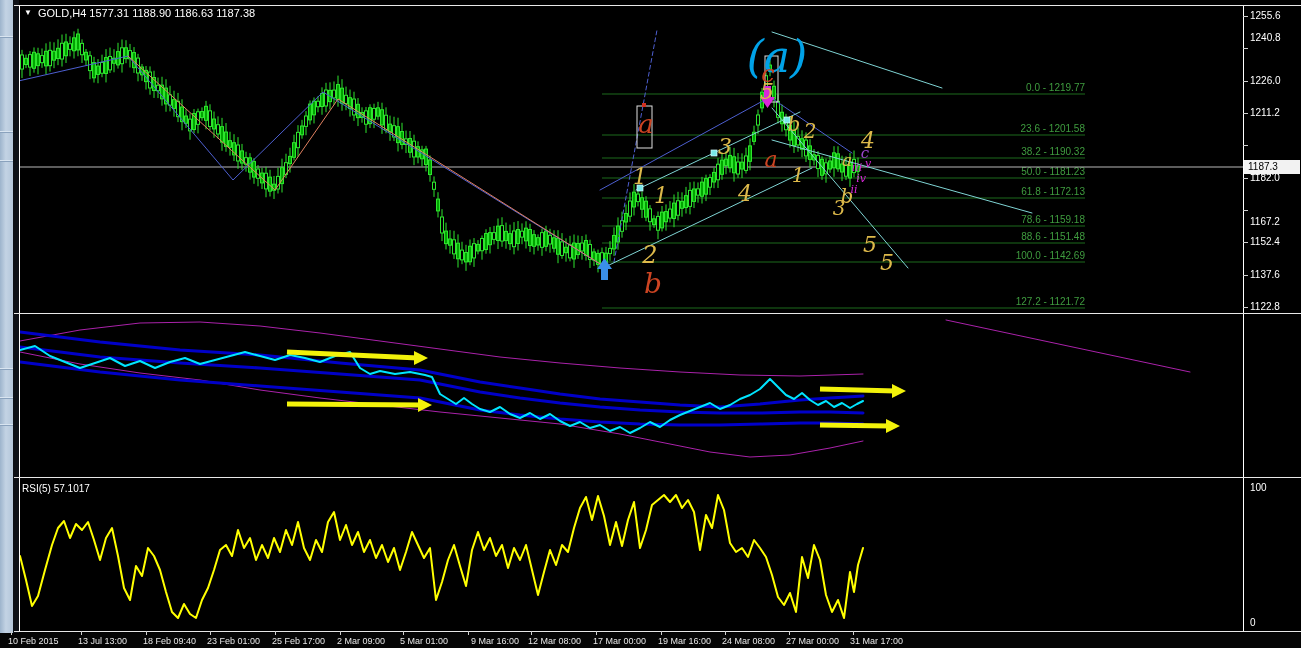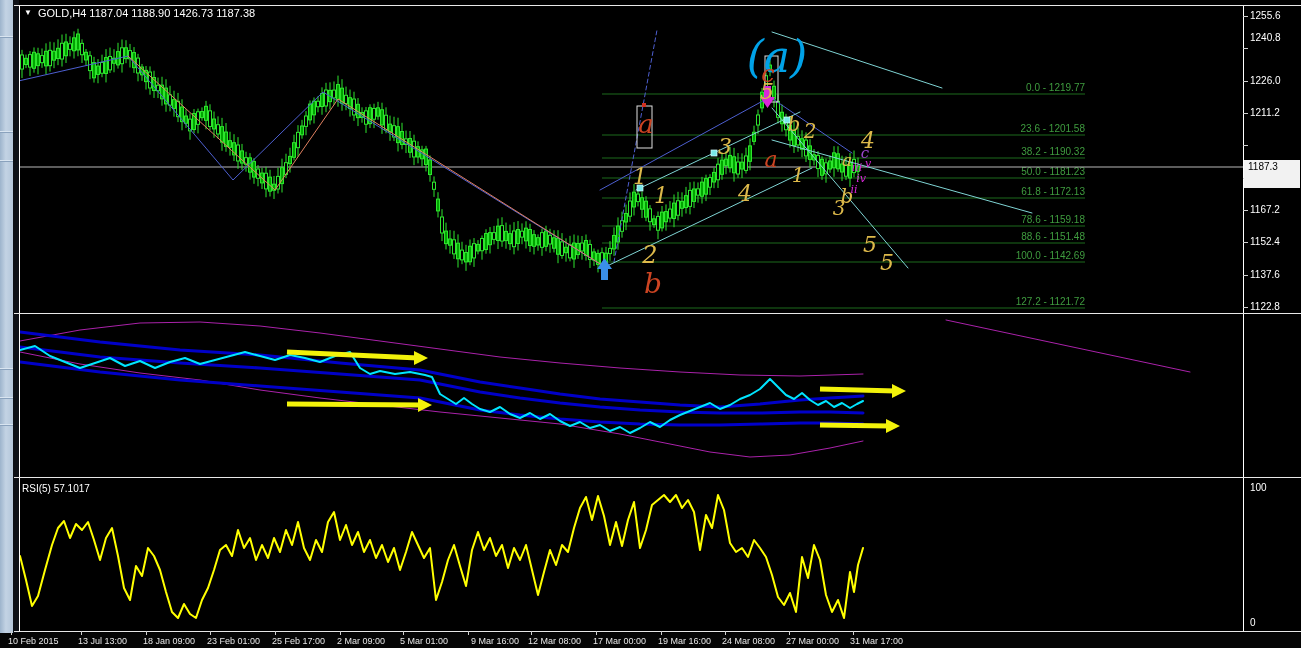--- a/index.html
+++ b/index.html
@@ -16,21 +16,21 @@
   .vline { position:absolute; background:#ffffff; width:1px; }
   .hline { position:absolute; background:#e8e8e8; height:1px; }
 
   .panel { position:absolute; left:20px; background:#000; }
   svg { position:absolute; left:0; top:0; display:block; }
   #title-tri { position:absolute; left:24px; top:8px; color:#ffffff; font-size:8px; }
   #title-text { position:absolute; left:38px; top:7px; }
 
   .pax-label { position:absolute; left:1250px; color:#ffffff; font-size:10px; }
   .pax-tick  { position:absolute; left:1243px; width:5px; height:1px; background:#cfcfcf; }
-  #price-box { position:absolute; left:1244px; width:56px; height:28px; background:#f2f2f2;
+  #price-box { position:absolute; left:1244px; width:56px; height:14px; background:#f2f2f2;
     color:#000; font-size:10px; line-height:14px; padding-left:4px; }
 
   #rsi-label { position:absolute; left:22px; top:483px; color:#ffffff; font-size:10px; }
   .rsiax { position:absolute; left:1250px; color:#ffffff; font-size:10px; }
 
   #time-axis { position:absolute; left:0px; top:633px; width:1301px; height:15px; background:#050505; }
   .t-label { position:absolute; top:3px; color:#e8e8e8; font-size:9px; white-space:nowrap; }
   .t-tick  { position:absolute; top:-2px; width:1px; height:4px; background:#cfcfcf; }
 </style>
 </head>
@@ -569,56 +569,56 @@
       <g>
         <line x1="820" y1="425" x2="890" y2="426" stroke="#f2f20a" stroke-width="5"></line>
         <polygon points="900,426 886,419 886,433" fill="#f2f20a"></polygon>
       </g>
     </svg>
   <svg id="svg-rsi" width="1223" height="151" viewBox="20 480 1223 151" style="left: 20px; top: 480px;">
       <polyline points="20,556 26,580 32,606 38,596 45,570 52,545 58,528 64,521 70,538 76,524 82,530 88,522 94,540 100,560 106,538 112,528 118,556 124,588 130,600 136,566 142,576 148,548 154,556 160,570 166,592 172,612 178,618 184,604 190,614 196,618 202,600 208,588 214,570 220,550 226,545 232,556 238,530 244,548 250,538 256,560 262,545 268,558 274,538 280,552 286,530 292,545 298,522 304,548 310,560 316,540 322,552 328,522 334,512 340,540 346,525 352,545 358,532 364,552 370,540 376,558 382,545 388,562 394,548 400,570 406,552 412,532 418,545 424,558 430,548 436,600 442,582 448,560 454,545 460,566 466,586 472,550 478,532 484,550 490,538 496,556 502,545 508,568 514,548 520,560 526,545 532,570 538,595 544,572 550,550 556,565 562,545 568,552 574,528 580,508 586,497 592,520 598,496 604,516 610,545 616,522 622,546 628,520 634,502 640,548 646,530 652,505 658,500 664,495 670,502 676,495 682,508 688,500 694,512 700,550 706,515 712,528 718,495 724,510 730,543 736,552 742,548 748,557 754,540 760,548 766,557 772,575 778,597 784,605 790,593 796,612 802,557 808,578 814,545 820,560 826,595 832,612 838,600 844,618 850,572 854,592 858,565 863,548" fill="none" stroke="#ffff00" stroke-width="2" stroke-linejoin="round" stroke-linecap="round"></polyline>
     </svg>
 
   <span id="title-tri">▼</span>
-  <span id="title-text" style="color:#fff;font-size:11px;position:absolute;">GOLD,H4  1187.04 1188.90 1426.73 1187.38</span>
+  <span id="title-text" style="color:#fff;font-size:11px;position:absolute;">GOLD,H4  1577.31 1188.90 1186.63 1187.38</span>
 
   <div id="price-axis">
       <div class="pax-label" style="top: 10px;">1255.6</div>
       <div class="pax-tick" style="top: 16px;"></div>
       <div class="pax-label" style="top: 32px;">1240.8</div>
       <div class="pax-tick" style="top: 48px;"></div>
       <div class="pax-label" style="top: 75px;">1226.0</div>
       <div class="pax-tick" style="top: 81px;"></div>
       <div class="pax-label" style="top: 107px;">1211.2</div>
       <div class="pax-tick" style="top: 113px;"></div>
       <div class="pax-label" style="top: 139px; margin-top: 27px;">1196.4</div>
       <div class="pax-tick" style="top: 145px;"></div>
       <div class="pax-label" style="top: 172px;">1182.0</div>
       <div class="pax-tick" style="top: 178px;"></div>
-      <div class="pax-label" style="top: 204px; text-align: right;">1167.2</div>
+      <div class="pax-label" style="top: 216px; text-align: right;">1167.2</div>
       <div class="pax-tick" style="top: 210px;"></div>
       <div class="pax-label" style="top: 236px;">1152.4</div>
       <div class="pax-tick" style="top: 242px;"></div>
       <div class="pax-label" style="top: 269px;">1137.6</div>
       <div class="pax-tick" style="top: 275px;"></div>
       <div class="pax-label" style="top: 301px;">1122.8</div>
       <div class="pax-tick" style="top: 307px;"></div>
     </div>
   <div id="price-box" style="top: 160px;">1187.3</div>
 
   <div id="rsi-label">RSI(5) 57.1017</div>
   <div class="rsiax" id="rsi-top" style="top: 482px;">100</div>
   <div class="rsiax" id="rsi-bot" style="top: 617px;">0</div>
 
   <div id="time-axis">
       <div class="t-label" style="left: 8px;">10 Feb 2015</div>
       <div class="t-tick" style="left: 11px;"></div>
       <div class="t-label" style="left: 78px;">13 Jul 13:00</div>
       <div class="t-tick" style="left: 81px;"></div>
-      <div class="t-label" style="left: 143px;">18 Jan 09:00</div>
+      <div class="t-label" style="left: 143px;">18 Feb 09:40</div>
       <div class="t-tick" style="left: 146px;"></div>
       <div class="t-label" style="left: 207px;">23 Feb 01:00</div>
       <div class="t-tick" style="left: 210px;"></div>
       <div class="t-label" style="left: 272px;">25 Feb 17:00</div>
       <div class="t-tick" style="left: 275px;"></div>
       <div class="t-label" style="left: 337px;">2 Mar 09:00</div>
       <div class="t-tick" style="left: 340px;"></div>
       <div class="t-label" style="left: 400px;">5 Mar 01:00</div>
       <div class="t-tick" style="left: 403px;"></div>
       <div class="t-label" style="left: 465px; padding-left: 6px;">9 Mar 16:00</div>

